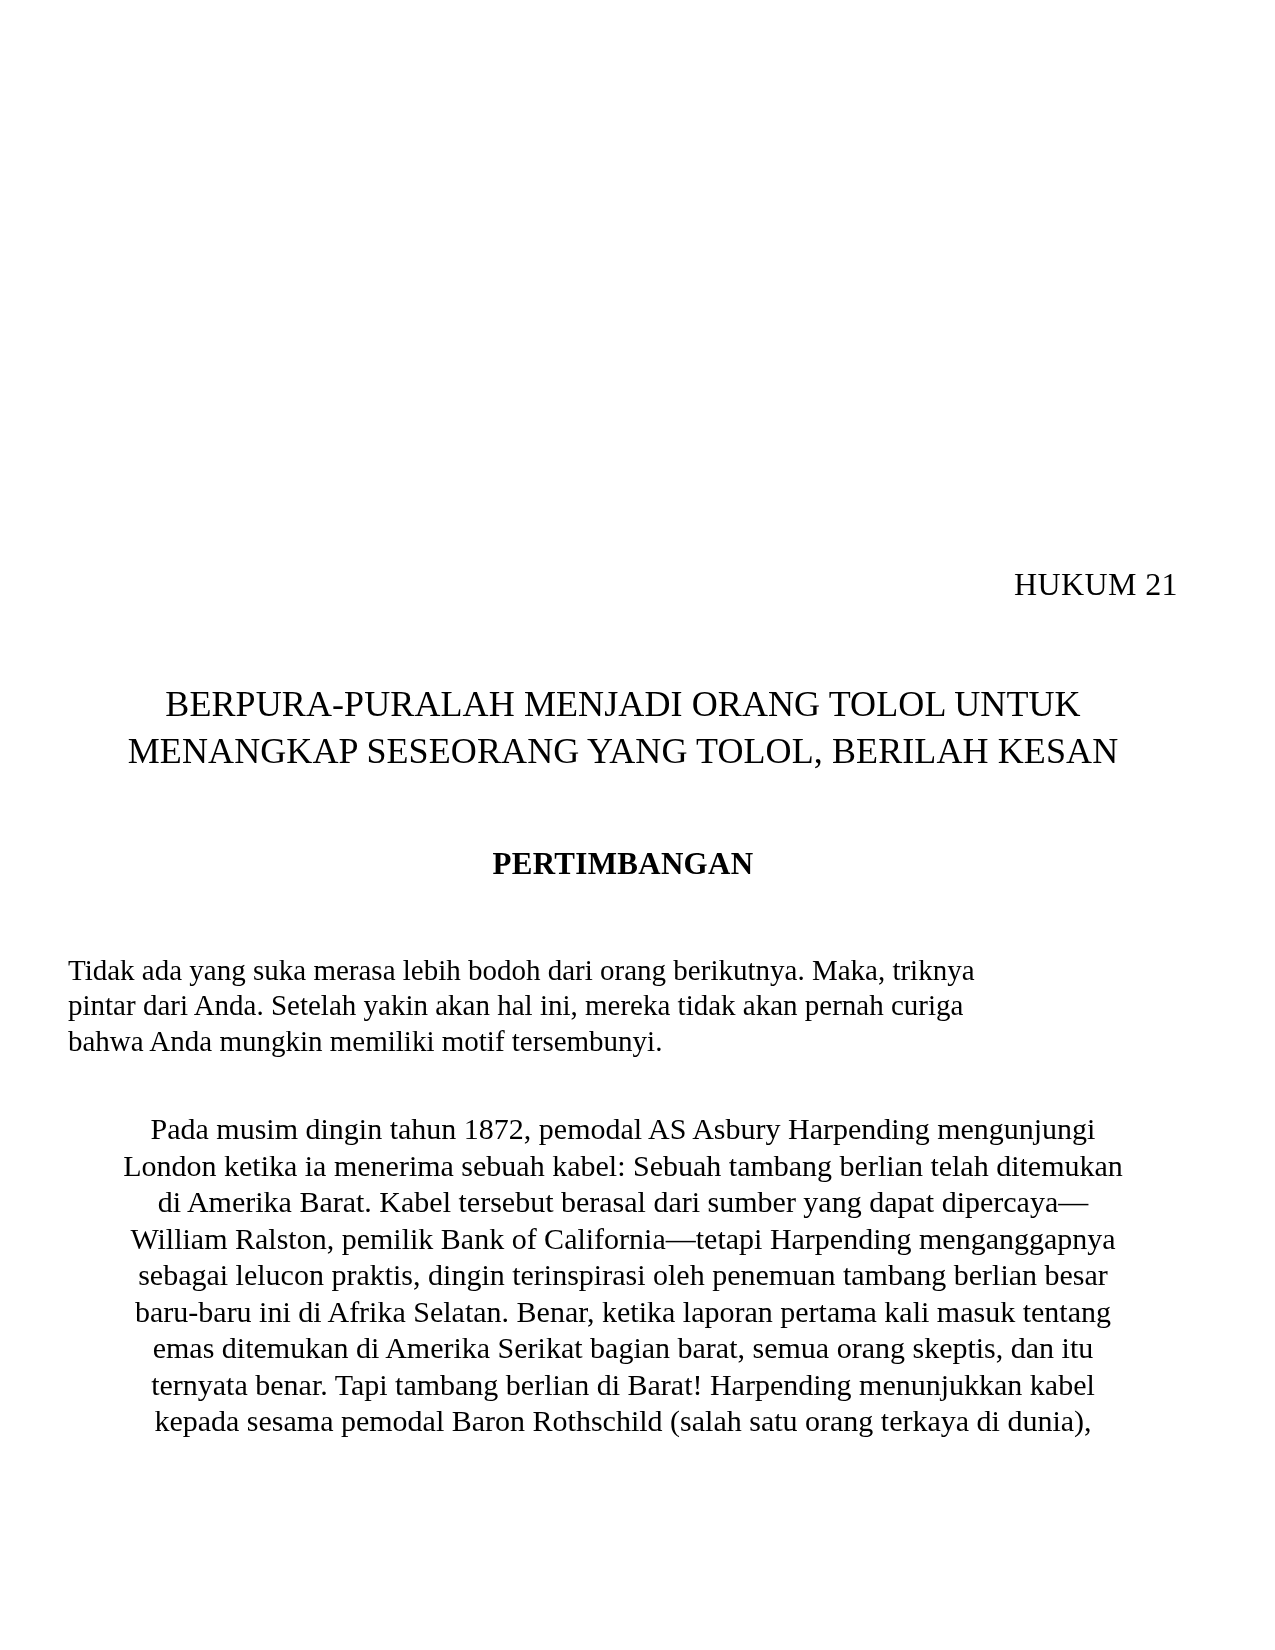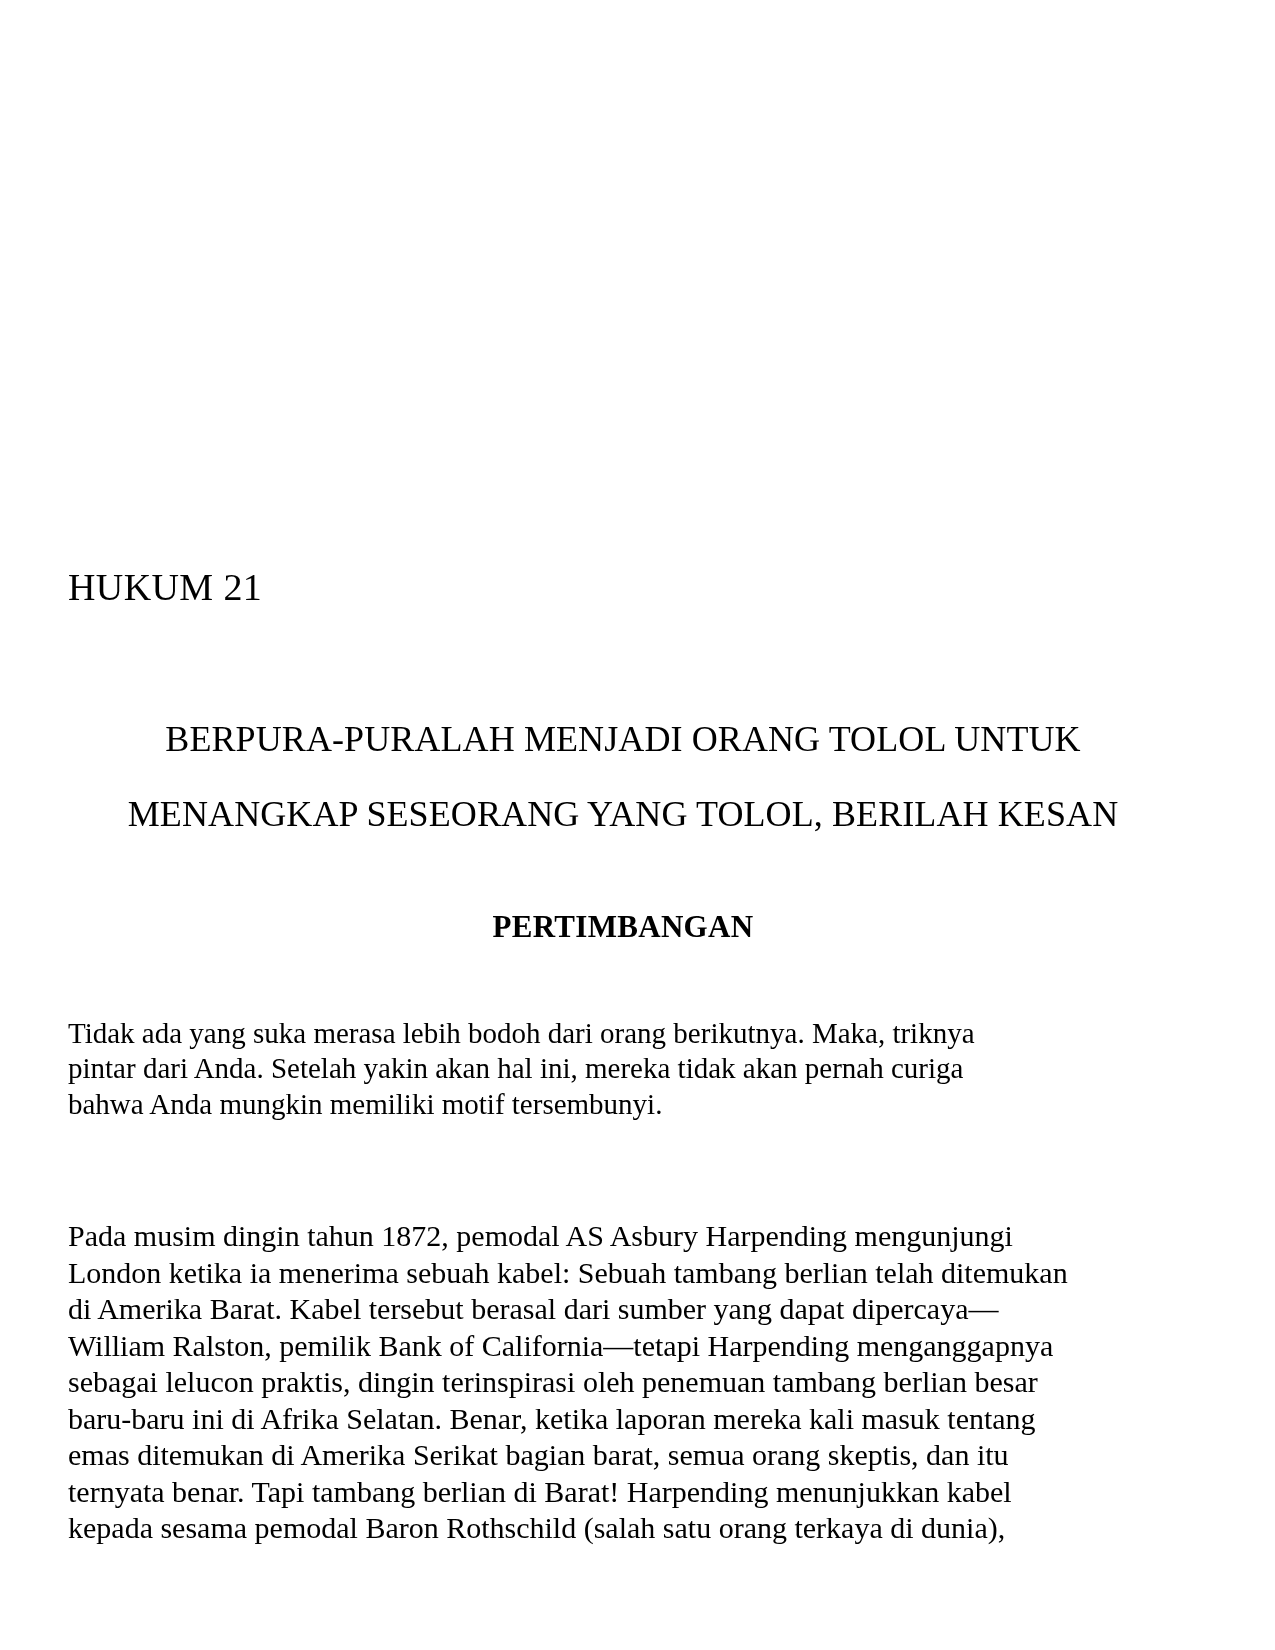--- a/index.html
+++ b/index.html
@@ -23,37 +23,37 @@
   .content {
     position: absolute;
     left: 68px;
     top: 0;
     width: 1110px;
   }
   
   .spacer-top { height: 566px; }
 
   .chapter-number {
-    text-align: left;
-    font-size: 38px;
+    text-align: right;
+    font-size: 32px;
     line-height: 1.15;
     letter-spacing: 0.4px;
     white-space: pre;
   }
 
   .spacer-a { height: 78px; }
 
   .law-title {
     text-align: center;
     font-size: 36px;
     line-height: 47px;
     letter-spacing: 0.1px;
     transform: scaleX(1.0);
   }
-  .law-title .tline { display: block; white-space: nowrap; margin-top: 28px; }
+  .law-title .tline { display: block; white-space: nowrap; }
 
   .spacer-b { height: 70px; }
 
   .section-heading {
     text-align: center;
     font-weight: bold;
     font-size: 31px;
     line-height: 1.2;
     letter-spacing: 0.3px;
   }
@@ -66,22 +66,21 @@
     text-align: left;
     margin-top: 41px;
   }
   .epigraph .tline { display: block; white-space: nowrap; }
 
   .spacer-d { height: 52px; }
 
   .body-text {
     font-size: 30px;
     line-height: 36.5px;
-    text-align: left;
-    margin-top: 44px;
+    text-align: center;
   }
   .body-text .tline { display: block; white-space: nowrap; }
 </style>
 </head>
 <body>
 
 <div class="page">
   <div class="content">
 
     <div class="spacer-top"></div>
@@ -108,20 +107,20 @@
     </div>
 
     <div class="spacer-d"></div>
 
     <div class="body-text">
       <span class="tline">Pada musim dingin tahun 1872, pemodal AS Asbury Harpending mengunjungi</span>
       <span class="tline">London ketika ia menerima sebuah kabel: Sebuah tambang berlian telah ditemukan</span>
       <span class="tline">di Amerika Barat. Kabel tersebut berasal dari sumber yang dapat dipercaya—</span>
       <span class="tline">William Ralston, pemilik Bank of California—tetapi Harpending menganggapnya</span>
       <span class="tline">sebagai lelucon praktis, dingin terinspirasi oleh penemuan tambang berlian besar</span>
-      <span class="tline">baru-baru ini di Afrika Selatan. Benar, ketika laporan mereka kali masuk tentang</span>
+      <span class="tline">baru-baru ini di Afrika Selatan. Benar, ketika laporan pertama kali masuk tentang</span>
       <span class="tline">emas ditemukan di Amerika Serikat bagian barat, semua orang skeptis, dan itu</span>
       <span class="tline">ternyata benar. Tapi tambang berlian di Barat! Harpending menunjukkan kabel</span>
       <span class="tline">kepada sesama pemodal Baron Rothschild (salah satu orang terkaya di dunia),</span>
     </div>
 
   </div>
 </div>
 
 </body></html>

